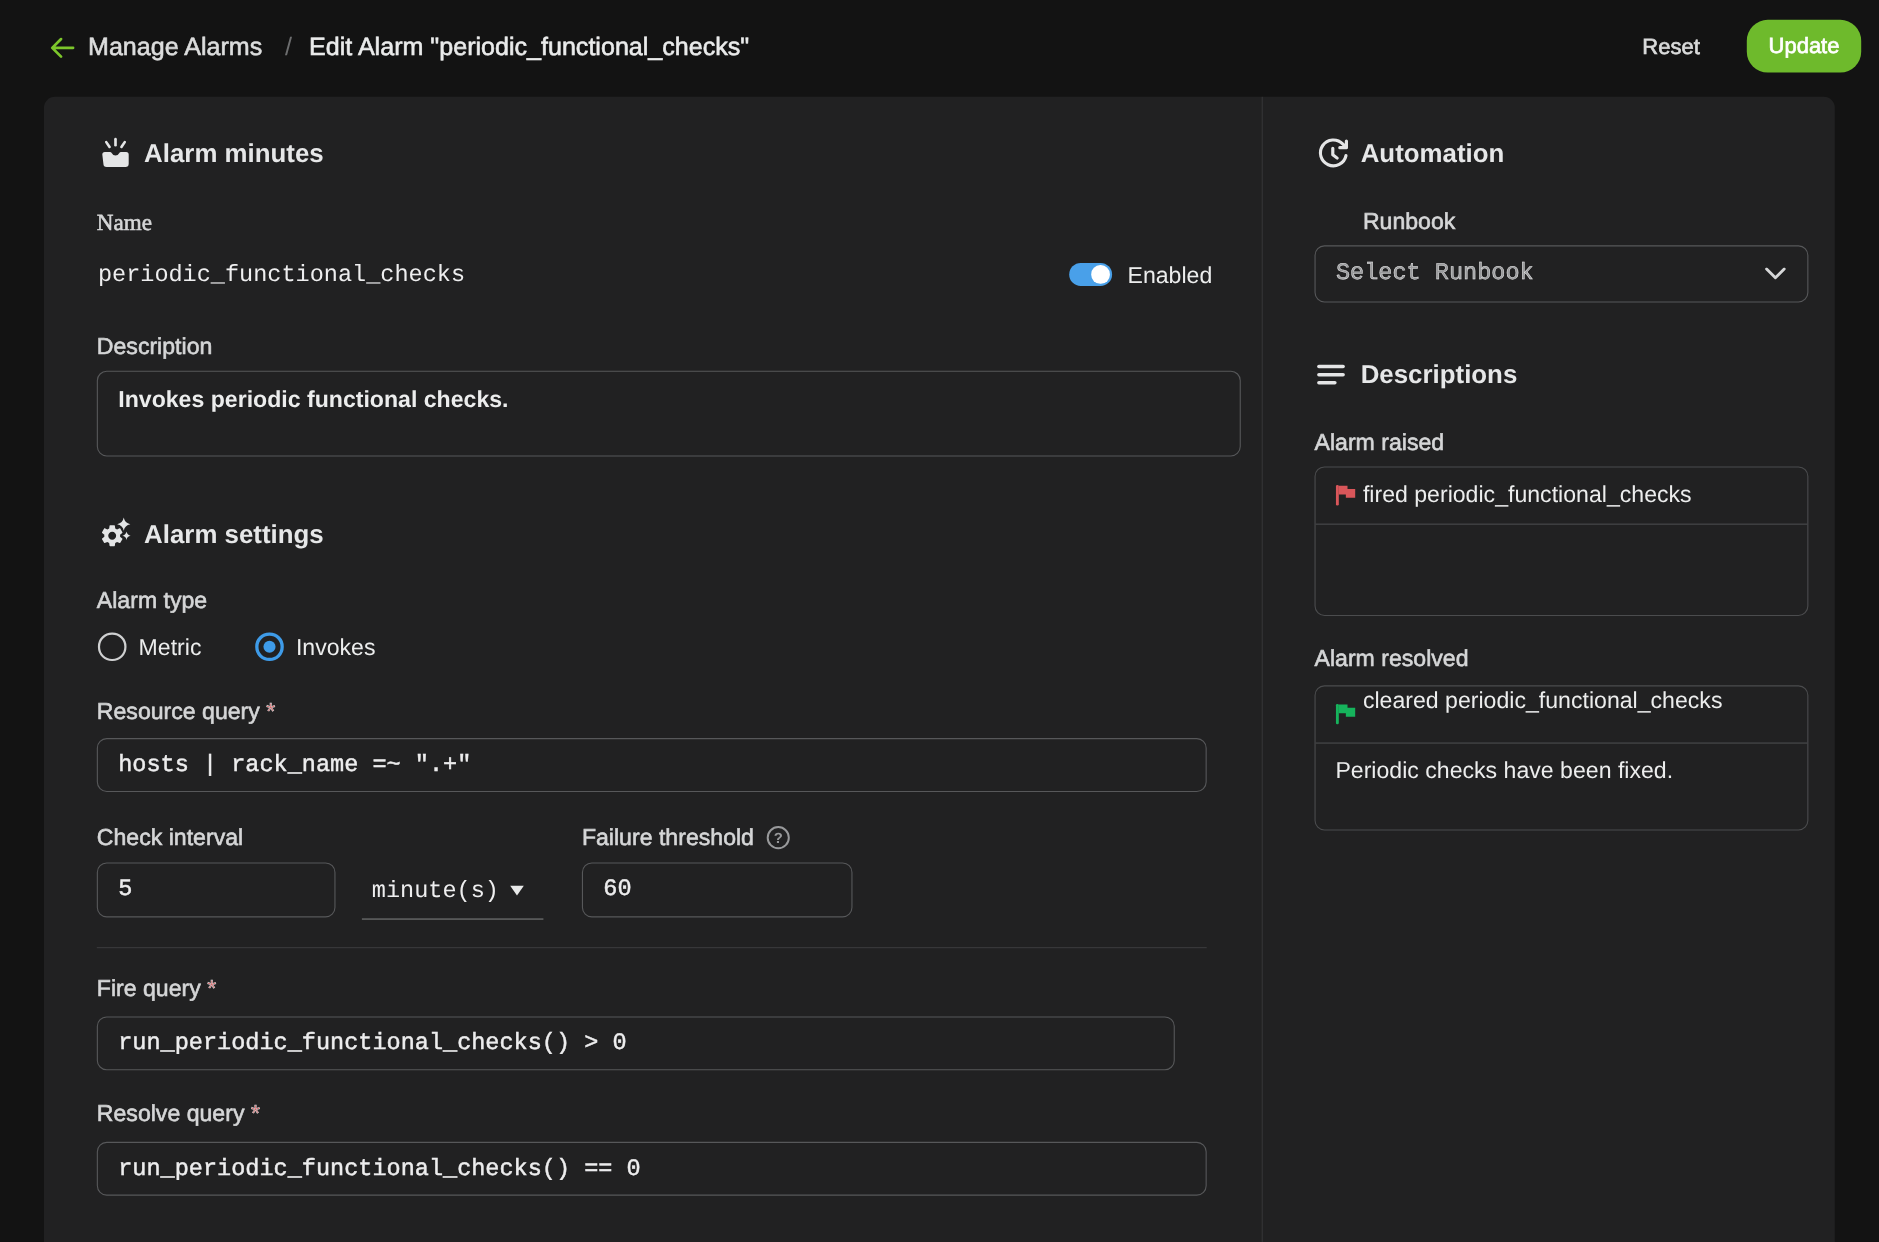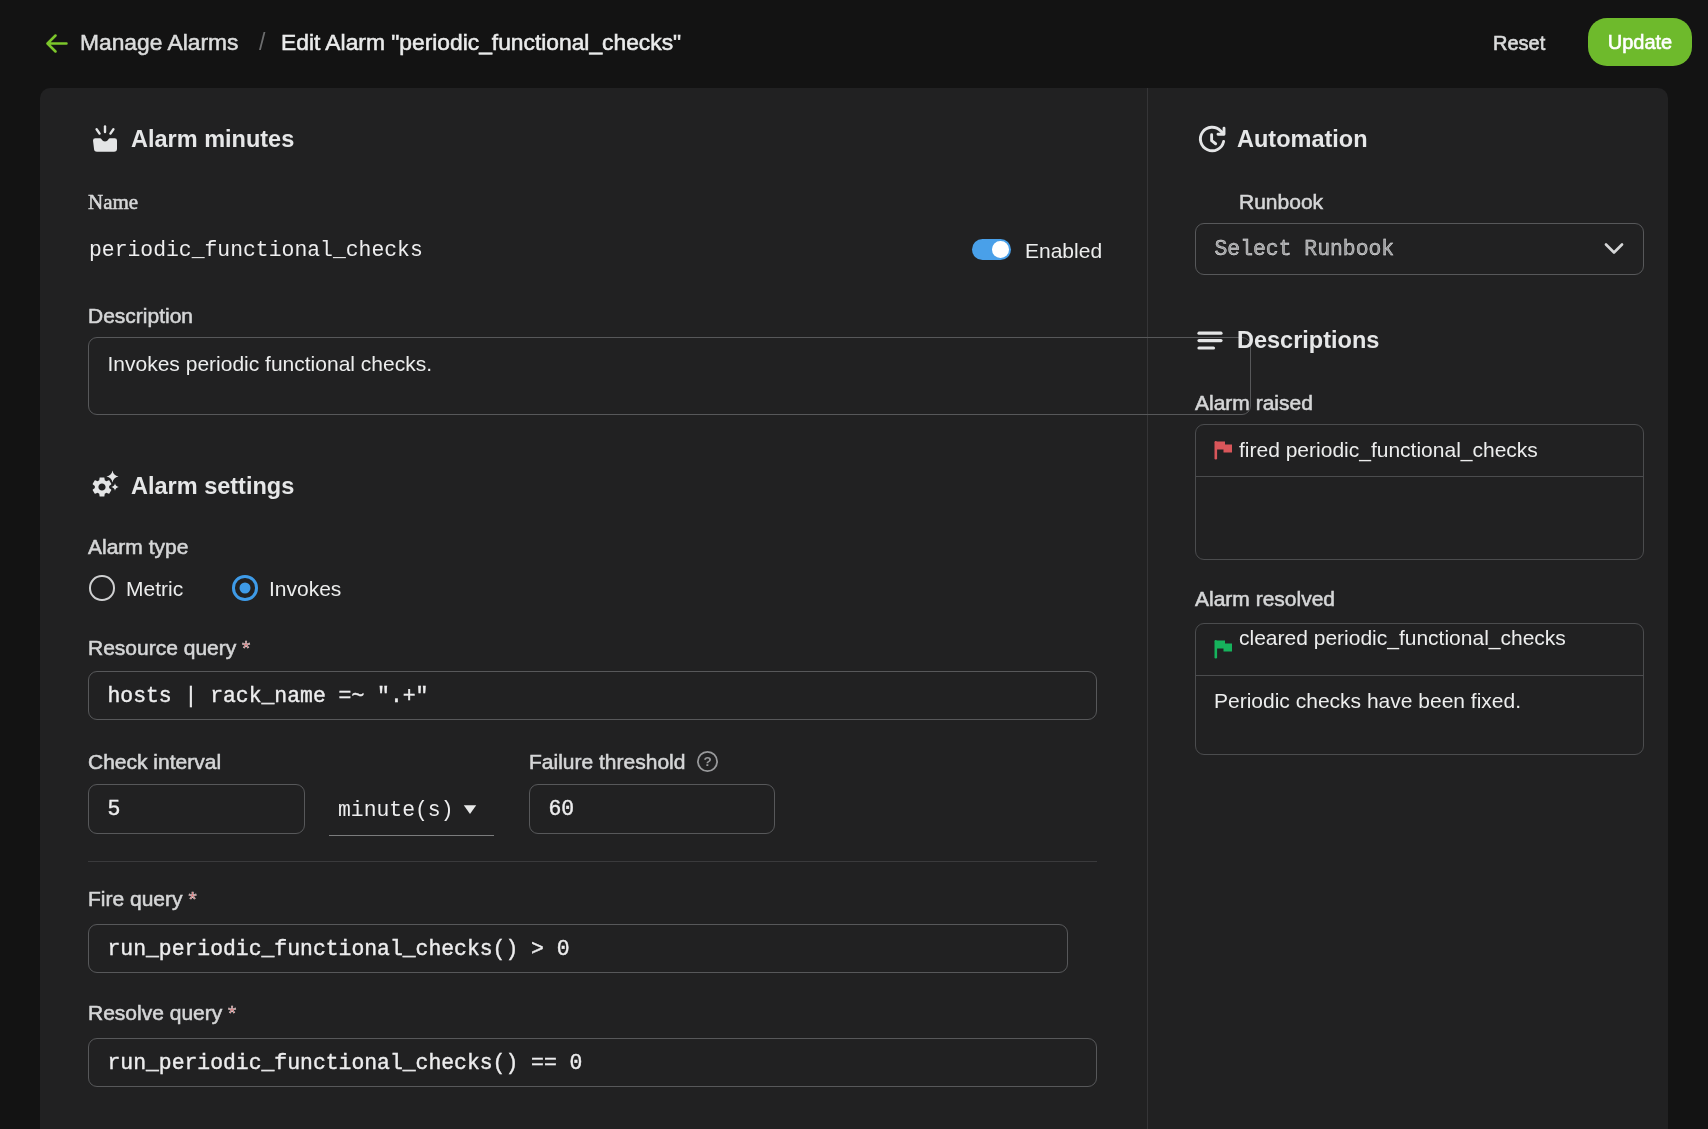--- a/index.html
+++ b/index.html
@@ -47,21 +47,21 @@
 
 <div class="label" style="left:88px; top:190px;font-family:Liberation Serif, serif;">Name</div>
 <div class="abs mono" style="left:89px; top:238px; font-size:21.4px; color:#eeeeef;">periodic_functional_checks</div>
 
 <div class="abs" style="left:972px; top:239px; width:39px; height:21px; border-radius:11px; background:#49a0e9;">
   <div style="position:absolute; right:2.2px; top:2.2px; width:16.6px; height:16.6px; border-radius:50%; background:#fff;"></div>
 </div>
 <div class="abs body21" style="left:1025px; top:239px;">Enabled</div>
 
 <div class="label" style="left:88px; top:304px;">Description</div>
-<div class="input" style="left:88px; top:337px; width:1163px; height:78px;">
+<div class="input" style="left:88px; top:337px; width:1040px; height:78px;font-weight:bold;">
   <div style="position:absolute; left:18.5px; top:14px; font-family:'Liberation Sans',sans-serif; font-size:21px; color:#eceded; -webkit-text-stroke:0 transparent;">Invokes periodic functional checks.</div>
 </div>
 
 <svg class="abs" style="left:90px; top:475px;" width="24" height="24" viewBox="0 0 24 24">
   <path fill="#e4e5e6" d="M19.14,12.94c0.04-0.3,0.06-0.61,0.06-0.94c0-0.32-0.02-0.64-0.07-0.94l2.03-1.58c0.18-0.14,0.23-0.41,0.12-0.61 l-1.92-3.32c-0.12-0.22-0.37-0.29-0.59-0.22l-2.39,0.96c-0.5-0.38-1.03-0.7-1.62-0.94L14.4,2.81c-0.04-0.24-0.24-0.41-0.48-0.41 h-3.84c-0.24,0-0.43,0.17-0.47,0.41L9.25,5.35C8.66,5.59,8.12,5.92,7.63,6.29L5.24,5.33c-0.22-0.08-0.47,0-0.59,0.22L2.74,8.87 C2.62,9.08,2.66,9.34,2.86,9.48l2.03,1.58C4.84,11.36,4.8,11.69,4.8,12s0.02,0.64,0.07,0.94l-2.03,1.58 c-0.18,0.14-0.23,0.41-0.12,0.61l1.92,3.32c0.12,0.22,0.37,0.29,0.59,0.22l2.39-0.96c0.5,0.38,1.03,0.7,1.62,0.94l0.36,2.54 c0.05,0.24,0.24,0.41,0.48,0.41h3.84c0.24,0,0.44-0.17,0.47-0.41l0.36-2.54c0.59-0.24,1.13-0.56,1.62-0.94l2.39,0.96 c0.22,0.08,0.47,0,0.59-0.22l1.92-3.32c0.12-0.22,0.07-0.47-0.12-0.61L19.14,12.94z M12,15.6c-1.98,0-3.6-1.62-3.6-3.6 s1.62-3.6,3.6-3.6s3.6,1.62,3.6,3.6S13.98,15.6,12,15.6z"></path>
 </svg>
 <svg class="abs" style="left:106px; top:470px;" width="13" height="13" viewBox="0 0 13 13">
   <path d="M6.5 0.5 q0.9 5.1 6 6 q-5.1 0.9-6 6 q-0.9-5.1-6-6 q5.1-0.9 6-6 Z" fill="#e4e5e6"></path>
 </svg>
 <svg class="abs" style="left:111px; top:483px;" width="8" height="8" viewBox="0 0 8 8">

